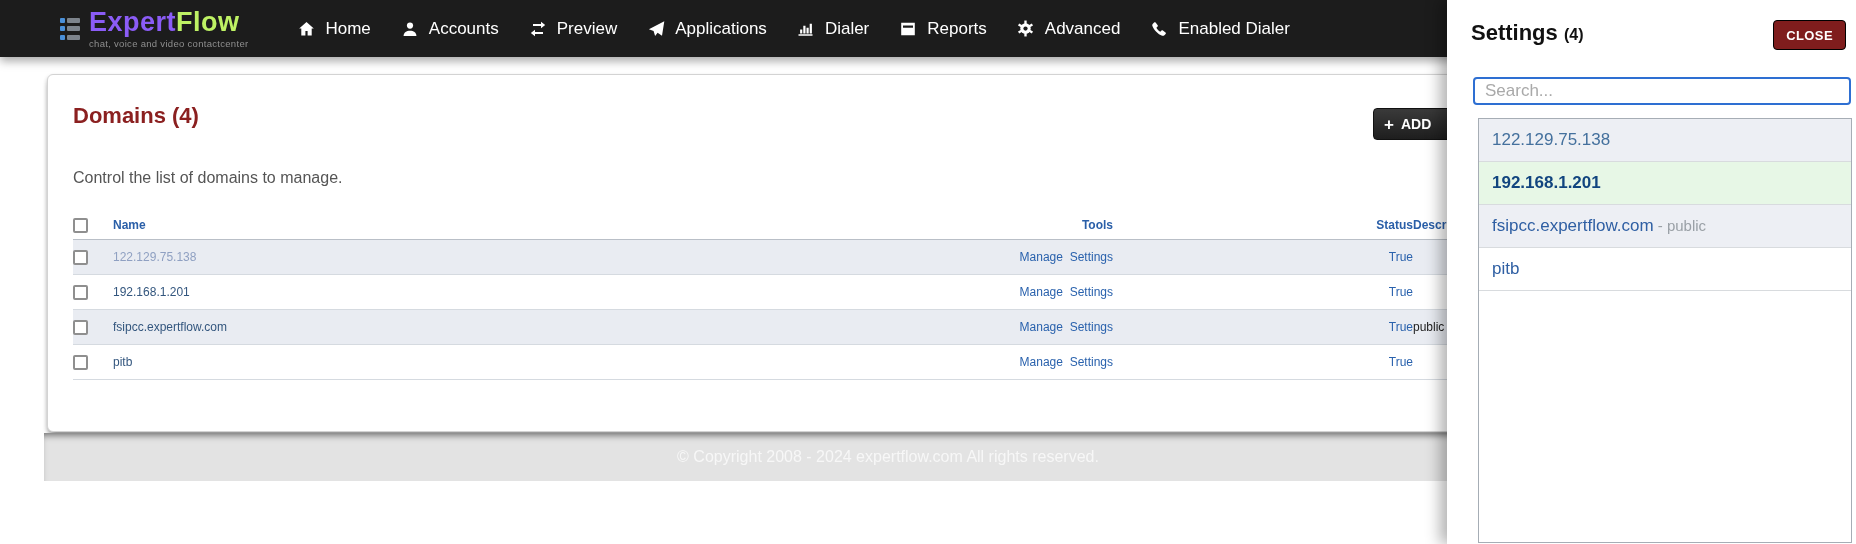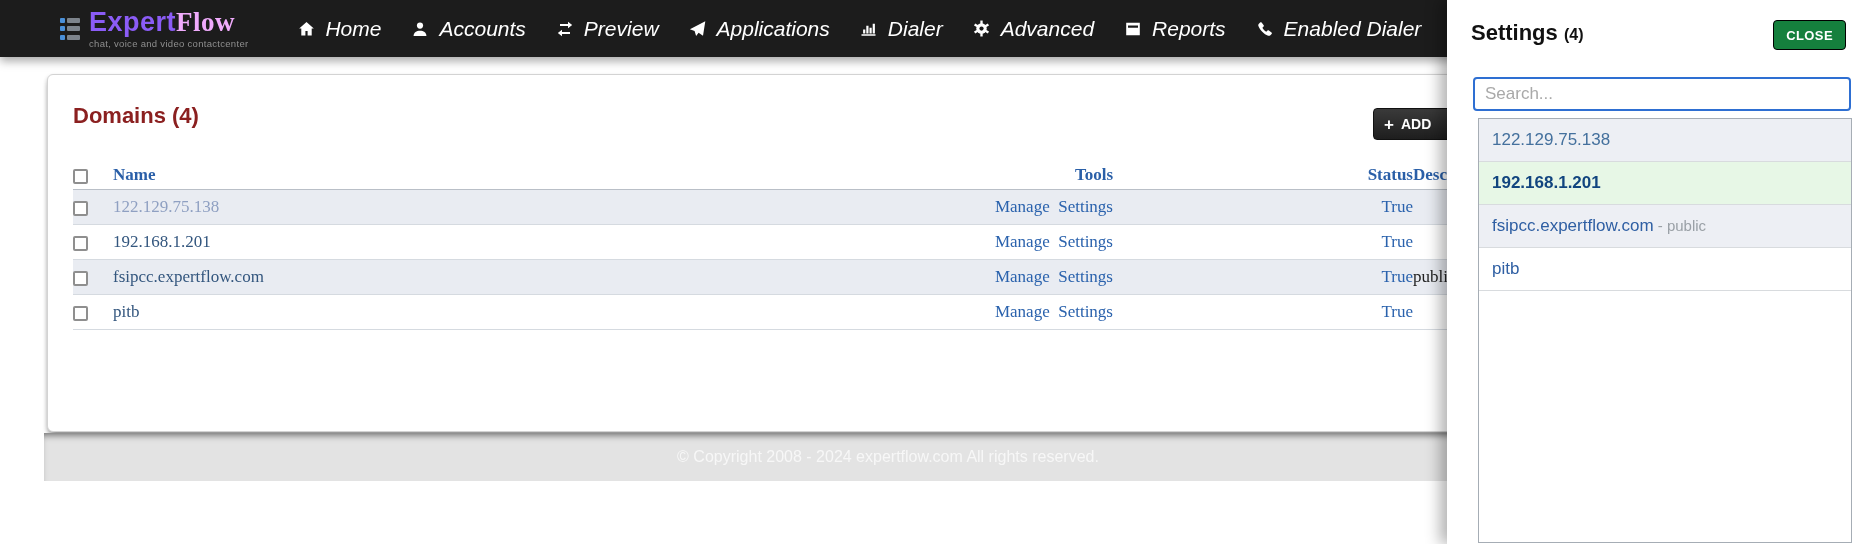--- a/index.html
+++ b/index.html
@@ -14,26 +14,26 @@
     box-shadow:0 4px 9px rgba(0,0,0,.35);
   }
   .brand{display:flex;align-items:center;margin-left:60px;cursor:pointer;}
   .brand-icon{width:22px;height:22px;margin-right:7px;display:flex;flex-direction:column;justify-content:space-between;}
   .brand-icon .row{display:flex;gap:2px;height:5px;}
   .brand-icon .dot{width:5px;height:5px;border-radius:1px;background:#4a90d9;}
   .brand-icon .bar{width:13px;height:5px;border-radius:1px;background:#7d848c;}
   .brand-text{line-height:1;}
   .brand-main{font-size:27px;font-weight:bold;letter-spacing:.5px;}
   .brand-main .expert{color:#8b5cf6;}
-  .brand-main .flow{color:#f0abfc;font-family:Liberation Serif, serif;}
+  .brand-main .flow{color:#bef264;}
   .tagline{font-size:9.5px;color:#8f8f8f;margin-top:3px;letter-spacing:.3px;text-align:center;}
   nav.menu{display:flex;align-items:center;margin-left:34px;}
   .nav-item{
-    display:flex;align-items:center;gap:10px;color:#ffffff;font-size:21px;
-    padding:0 15px;height:57px;text-decoration:none;cursor:pointer;white-space:nowrap;font-style:italic;
+    display:flex;align-items:center;gap:10px;color:#ffffff;font-size:17px;
+    padding:0 15px;height:57px;text-decoration:none;cursor:pointer;white-space:nowrap;
   }
   .nav-icon{display:inline-flex;width:18px;height:17px;align-items:center;justify-content:center;}
   .nav-icon svg{display:block;}
   
   .card{
     position:absolute;left:47px;top:74px;width:1737px;height:358px;
     background:#ffffff;border:1px solid #d3d3d3;border-radius:6px;
     box-shadow:0 2px 4px rgba(0,0,0,.2),0 5px 7px -3px rgba(0,0,0,.45);
     padding:0 0 0 25px;box-sizing:border-box;
   }
@@ -43,23 +43,22 @@
   .card .subtitle{margin:40px 0 0 0;font-size:16px;color:#555555;}
   .add-btn{
     position:absolute;left:1373px;top:108px;width:78px;height:32px;z-index:2;
     background:linear-gradient(#3a3a3a,#1e1e1e);border:1px solid #111;border-radius:4px;
     color:#fff;font-family:"Liberation Sans",sans-serif;font-size:14px;font-weight:bold;
     display:flex;align-items:center;justify-content:flex-start;gap:7px;padding:0 10px;cursor:pointer;
   }
   .add-btn .plus{font-size:17px;font-weight:bold;line-height:1;}
   
   table.domains{
-    border-collapse:collapse;table-layout:fixed;margin-top:32px;width:1700px;
-    font-size:17px;
-    font-family:Liberation Serif, serif;
+    border-collapse:collapse;table-layout:fixed;margin-top:24px;width:1700px;
+    font-size:12px;
   }
   col.c-check{width:40px;} col.c-name{width:590px;} col.c-tools{width:410px;}
   col.c-enabled{width:300px;} col.c-desc{width:360px;}
   table.domains th{
     color:#2a5fa8;font-weight:bold;text-align:left;height:28px;padding:0;
     border-bottom:1px solid #b9bfc7;
   }
   table.domains th.center, table.domains td.center{text-align:right;}
   table.domains td{height:34px;padding:0;border-bottom:1px solid #d5dae0;}
   tr.alt td{background:#e9ecf2;}
@@ -81,25 +80,25 @@
   }
   
   .panel{
     position:absolute;left:1447px;top:0;width:409px;height:544px;background:#ffffff;
     z-index:10;box-shadow:-7px 0 14px rgba(0,0,0,.30);
   }
   .panel-title{position:absolute;left:24px;top:20px;margin:0;font-size:22px;font-weight:bold;color:#111;}
   .panel-title .count{font-size:16px;}
   .close-btn{
     position:absolute;right:10px;top:20px;height:30px;padding:0 12px;
-    background:#15803d;border:1px solid #000;border-radius:4px;color:#fff;
+    background:#7f1d1d;border:1px solid #000;border-radius:4px;color:#fff;
     font-family:"Liberation Sans",sans-serif;font-size:13px;font-weight:bold;letter-spacing:.4px;cursor:pointer;
   }
   .panel-search{
-    position:absolute;left:26px;top:77px;width:378px;height:34px;box-sizing:border-box;
+    position:absolute;left:26px;top:77px;width:378px;height:28px;box-sizing:border-box;
     border:2px solid #2e6fd2;border-radius:4px;padding:0 10px;
     font-family:"Liberation Sans",sans-serif;font-size:17px;color:#333;outline:none;
   }
   .panel-search::placeholder{color:#a9a9a9;}
   ul.domain-list{
     position:absolute;left:31px;top:118px;width:374px;height:425px;margin:0;padding:0;
     list-style:none;border:1px solid #a6adb5;box-sizing:border-box;background:#fff;
   }
   ul.domain-list li{
     height:42px;line-height:42px;padding-left:13px;font-size:17px;color:#2f5fa3;
@@ -173,53 +172,54 @@
     <a class="nav-item">
       <span class="nav-icon">
           <svg width="17" height="16" viewBox="0 0 16 16">
             <path fill="#fff" d="M1 13.2h14v1.6H1zM2.6 8.6h2.2v3.8H2.6zM5.8 4.8h2.2v7.6H5.8zM9 6.8h2.2v5.6H9zM12.2 2.8h2.2v9.6h-2.2z"></path>
           </svg>
         </span>
       <span>Dialer</span>
     </a>
     <a class="nav-item">
       <span class="nav-icon">
+          <svg width="16" height="16" viewBox="0 0 16 16">
+            <path fill="#fff" fill-rule="evenodd" d="M1.2 1.8h13.6v12.4H1.2zM3 4.6h10v2.1H3z"></path>
+          </svg>
+        </span>
+      <span>Reports</span>
+    </a>
+    <a class="nav-item">
+      <span class="nav-icon">
           <svg width="17" height="17" viewBox="0 0 16 16">
             <g fill="#fff">
               <rect x="6.9" y="0.5" width="2.2" height="15"></rect>
               <rect x="6.9" y="0.5" width="2.2" height="15" transform="rotate(60 8 8)"></rect>
               <rect x="6.9" y="0.5" width="2.2" height="15" transform="rotate(120 8 8)"></rect>
               <circle cx="8" cy="8" r="4.9"></circle>
               <circle cx="8" cy="8" r="2" fill="#1c1c1c"></circle>
             </g>
           </svg>
         </span>
       <span>Advanced</span>
     </a>
     <a class="nav-item">
       <span class="nav-icon">
           <svg width="16" height="16" viewBox="0 0 16 16">
-            <path fill="#fff" fill-rule="evenodd" d="M1.2 1.8h13.6v12.4H1.2zM3 4.6h10v2.1H3z"></path>
-          </svg>
-        </span>
-      <span>Reports</span>
-    </a>
-    <a class="nav-item">
-      <span class="nav-icon">
-          <svg width="16" height="16" viewBox="0 0 16 16">
             <path fill="#fff" d="M3.1 1.5c.4-.4 1.1-.4 1.5.1l2.1 2.6c.3.4.3 1-.1 1.4L5.4 6.8c.9 1.8 2.1 3 3.9 3.9l1.2-1.2c.4-.4 1-.4 1.4-.1l2.6 2.1c.5.4.5 1.1.1 1.5l-1.2 1.2c-.6.6-1.5.8-2.3.5C7 13.2 2.9 9.1 1.4 5c-.3-.8-.1-1.7.5-2.3l1.2-1.2z"></path>
           </svg>
         </span>
       <span>Enabled Dialer</span>
     </a>
   </nav>
 </div>
 
 <div class="card">
   <h1>Domains (4)</h1>
+  <p class="subtitle">Control the list of domains to manage.</p>
 
   <table class="domains">
     <colgroup>
         <col class="c-check">
         <col class="c-name">
         <col class="c-tools">
         <col class="c-enabled">
         <col class="c-desc">
       </colgroup>
     <tbody>

